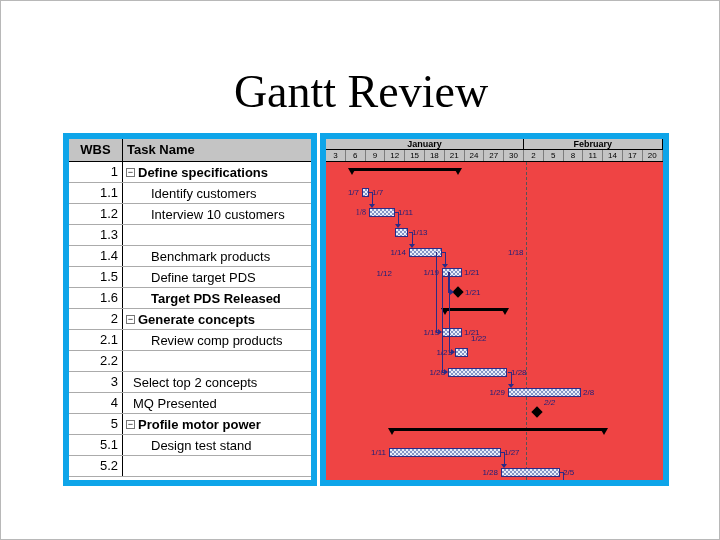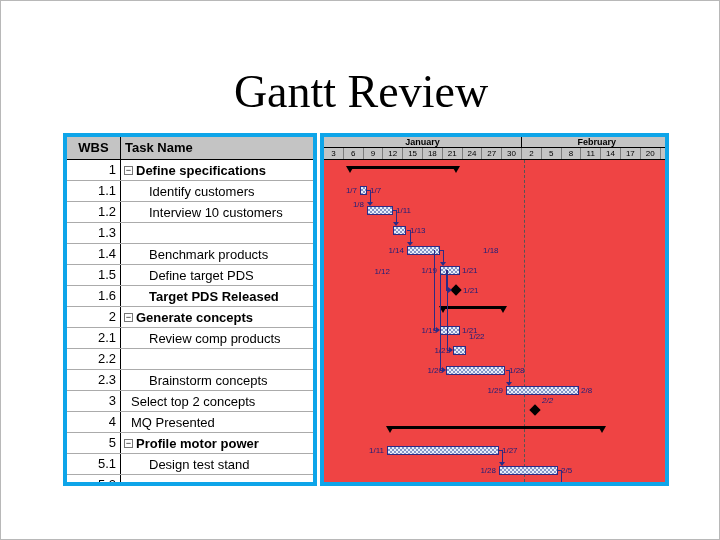--- a/index.html
+++ b/index.html
@@ -1,41 +1,41 @@
 <!DOCTYPE html>
 <html><head>
 <meta charset="utf-8">
 <style>
   html,body{margin:0;padding:0;background:#fff;}
   .slide{position:relative;width:720px;height:540px;background:#fff;border:1px solid #b8b8b8;
          box-sizing:border-box;font-family:"Liberation Sans",sans-serif;overflow:hidden;}
   .title{position:absolute;left:0;top:64px;width:720px;text-align:center;
          font-family:"Liberation Serif",serif;font-size:46px;color:#000;}
-  .pane{position:absolute;border:4px solid #0ea5e9;background:#fff;box-sizing:border-box;overflow:hidden;}
+  .pane{position:absolute;border:6px solid #0ea5e9;background:#fff;box-sizing:border-box;overflow:hidden;}
   .pane-table{left:62px;top:132px;width:254px;height:353px;}
   .pane-chart{left:319px;top:132px;width:349px;height:353px;}
 
   
   .thead{display:flex;height:22px;line-height:21px;background:#c4c4c4;border-bottom:1px solid #000;
          font-weight:bold;font-size:13px;color:#000;}
   .th-wbs{width:54px;border-right:1px solid #000;text-align:center;box-sizing:border-box;flex:none;}
   .th-task{flex:1;padding-left:4px;}
   .trow{display:flex;height:20px;line-height:19px;border-bottom:1px solid #ababab;font-size:13px;color:#000;}
   .c-wbs{width:54px;border-right:1px solid #000;text-align:right;padding-right:4px;box-sizing:border-box;flex:none;}
   .c-task{flex:1;display:flex;align-items:center;gap:3px;box-sizing:border-box;white-space:nowrap;overflow:hidden;}
   .lv-summary .c-task{padding-left:3px;font-weight:bold;}
   .lv-sub .c-task{padding-left:28px;}
   .lv-plain .c-task{padding-left:10px;}
   .bold-row .c-task{font-weight:bold;}
   .box{width:9px;height:9px;border:1px solid #767676;background:#fff;flex:none;
        font-size:9px;line-height:7px;text-align:center;font-weight:normal;color:#000;box-sizing:border-box;}
 
   
   .chead{position:relative;height:23px;background:#c4c4c4;border-bottom:1px solid #000;box-sizing:border-box;}
-  .month-row{height:11px;display:flex;border-bottom:1px solid #000;box-sizing:border-box;gap:6px;}
+  .month-row{height:11px;display:flex;border-bottom:1px solid #000;box-sizing:border-box;}
   .month{font-size:9px;font-weight:bold;color:#000;text-align:center;line-height:10px;
          border-right:1px solid #000;box-sizing:border-box;flex:none;overflow:hidden;}
   .tick-row{height:11px;display:flex;}
   .tick{width:19.8px;flex:none;font-size:8px;color:#000;text-align:center;line-height:11px;
         border-right:1px solid #7d7d7d;box-sizing:border-box;}
 
   
   .cbody{position:absolute;left:0;top:23px;right:0;bottom:0;background:#ef4444;overflow:hidden;}
   .feb-line{position:absolute;top:0;bottom:0;left:200px;width:0;border-left:1px dashed #555;}
   .bar{position:absolute;height:9px;border:1px solid #2b2b86;box-sizing:border-box;background-color:#e8edf8;
@@ -119,26 +119,20 @@
         </div>
         <div class="trow lv-sub">
           <div class="c-wbs">2.1</div>
           <div class="c-task">
             <span>Review comp products</span>
           </div>
         </div>
         <div class="trow lv-sub">
           <div class="c-wbs">2.2</div>
         </div>
-        <div class="trow lv-sub">
-          <div class="c-wbs">2.3</div>
-          <div class="c-task">
-            <span>Brainstorm concepts</span>
-          </div>
-        </div>
         <div class="trow lv-plain">
           <div class="c-wbs">3</div>
           <div class="c-task">
             <span>Select top 2 concepts</span>
           </div>
         </div>
         <div class="trow lv-plain">
           <div class="c-wbs">4</div>
           <div class="c-task">
             <span>MQ Presented</span>
@@ -191,28 +185,28 @@
     </div>
     <div class="cbody" id="chart-body">
       <div class="feb-line"></div>
     <div class="sbar" style="left: 23px; top: 6px; width: 112px;">
           <div class="sline"></div>
         </div>
         <div class="bar" style="left: 36px; top: 26px; width: 7px;"></div>
         <div class="blbl l" style="left: 6px; width: 27px; top: 26px;">1/7</div>
         <div class="blbl r" style="left: 46px; top: 26px;">1/7</div>
         <div class="bar" style="left: 43px; top: 46px; width: 26px;"></div>
-        <div class="blbl l" style="left: 13px; width: 27px; top: 40px;">1/8</div>
+        <div class="blbl l" style="left: 13px; width: 27px; top: 46px; font-family: Liberation Serif, serif;">1/8</div>
         <div class="blbl r" style="left: 72px; top: 46px;">1/11</div>
         <div class="bar" style="left: 69px; top: 66px; width: 13px;"></div>
         <div class="blbl l" style="left: 39px; width: 27px; top: 66px; margin-top: 41px;">1/12</div>
         <div class="blbl r" style="left: 86px; top: 66px;">1/13</div>
         <div class="bar" style="left: 83px; top: 86px; width: 33px;"></div>
         <div class="blbl l" style="left: 53px; width: 27px; top: 86px;">1/14</div>
-        <div class="blbl r" style="left: 111px; top: 86px; padding-left: 48px;">1/18</div>
+        <div class="blbl r" style="left: 134px; top: 86px; padding-left: 48px;">1/18</div>
         <div class="bar" style="left: 116px; top: 106px; width: 20px;"></div>
         <div class="blbl l" style="left: 86px; width: 27px; top: 106px;">1/19</div>
         <div class="blbl r" style="left: 138px; top: 106px;">1/21</div>
         <div class="ms" style="left: 128px; top: 126px;"></div>
         <div class="blbl r" style="left: 139px; top: 126px;">1/21</div>
         <div class="sbar" style="left: 116px; top: 146px; width: 66px;">
           <div class="sline"></div>
         </div>
         <div class="bar" style="left: 116px; top: 166px; width: 20px;"></div>
         <div class="blbl l" style="left: 86px; width: 27px; top: 166px;">1/19</div>

